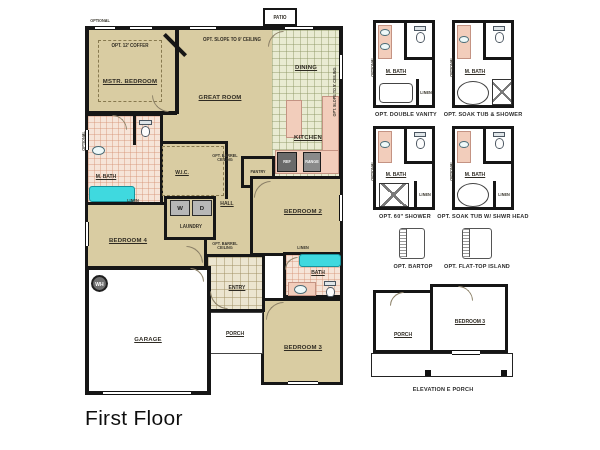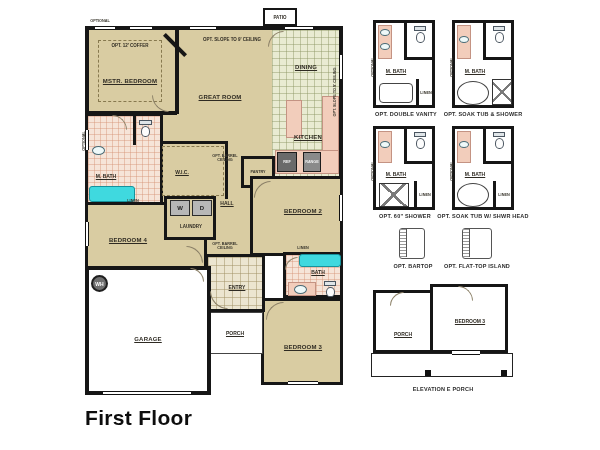--- a/index.html
+++ b/index.html
@@ -45,21 +45,21 @@
   .xpat{position:absolute;box-sizing:border-box;border:1.5px solid #333;background:
     linear-gradient(45deg,transparent 46%,#7a7a7a 46%,#7a7a7a 54%,transparent 54%),
     linear-gradient(135deg,transparent 46%,#7a7a7a 46%,#7a7a7a 54%,transparent 54%);}
   .tubR{position:absolute;box-sizing:border-box;background:#fff;border:1.5px solid #444;border-radius:4px;}
   .tubO{position:absolute;box-sizing:border-box;background:#fff;border:1.5px solid #444;border-radius:50%;}
   .isl{position:absolute;box-sizing:border-box;background:#fff;border:1.5px solid #555;border-radius:3px;}
   .hatch{position:absolute;box-sizing:border-box;border-right:1px solid #555;
     background:repeating-linear-gradient(0deg,#9a9a9a 0 1px,transparent 1px 3px);}
   .wh{position:absolute;box-sizing:border-box;background:#6f6f6f;border:2px solid #1f1f1f;border-radius:50%;
       color:#fff;font-size:5px;font-weight:700;display:flex;align-items:center;justify-content:center;}
-  .title{position:absolute;font-weight:700;font-size:21px;color:#0d0d0d;letter-spacing:.3px;}
+  .title{position:absolute;font-weight:400;font-size:21px;color:#0d0d0d;letter-spacing:.3px;}
 </style>
 </head>
 <body>
 
 <div class="canvas">
 
   <div class="fill" style="left:88px;top:30px;width:184px;height:226px"></div>
   <div class="abs tileG" style="left:272px;top:30px;width:69px;height:150px"></div>
 
   <div class="wall" style="left:85px;top:26px;width:258px;height:4px"></div>

